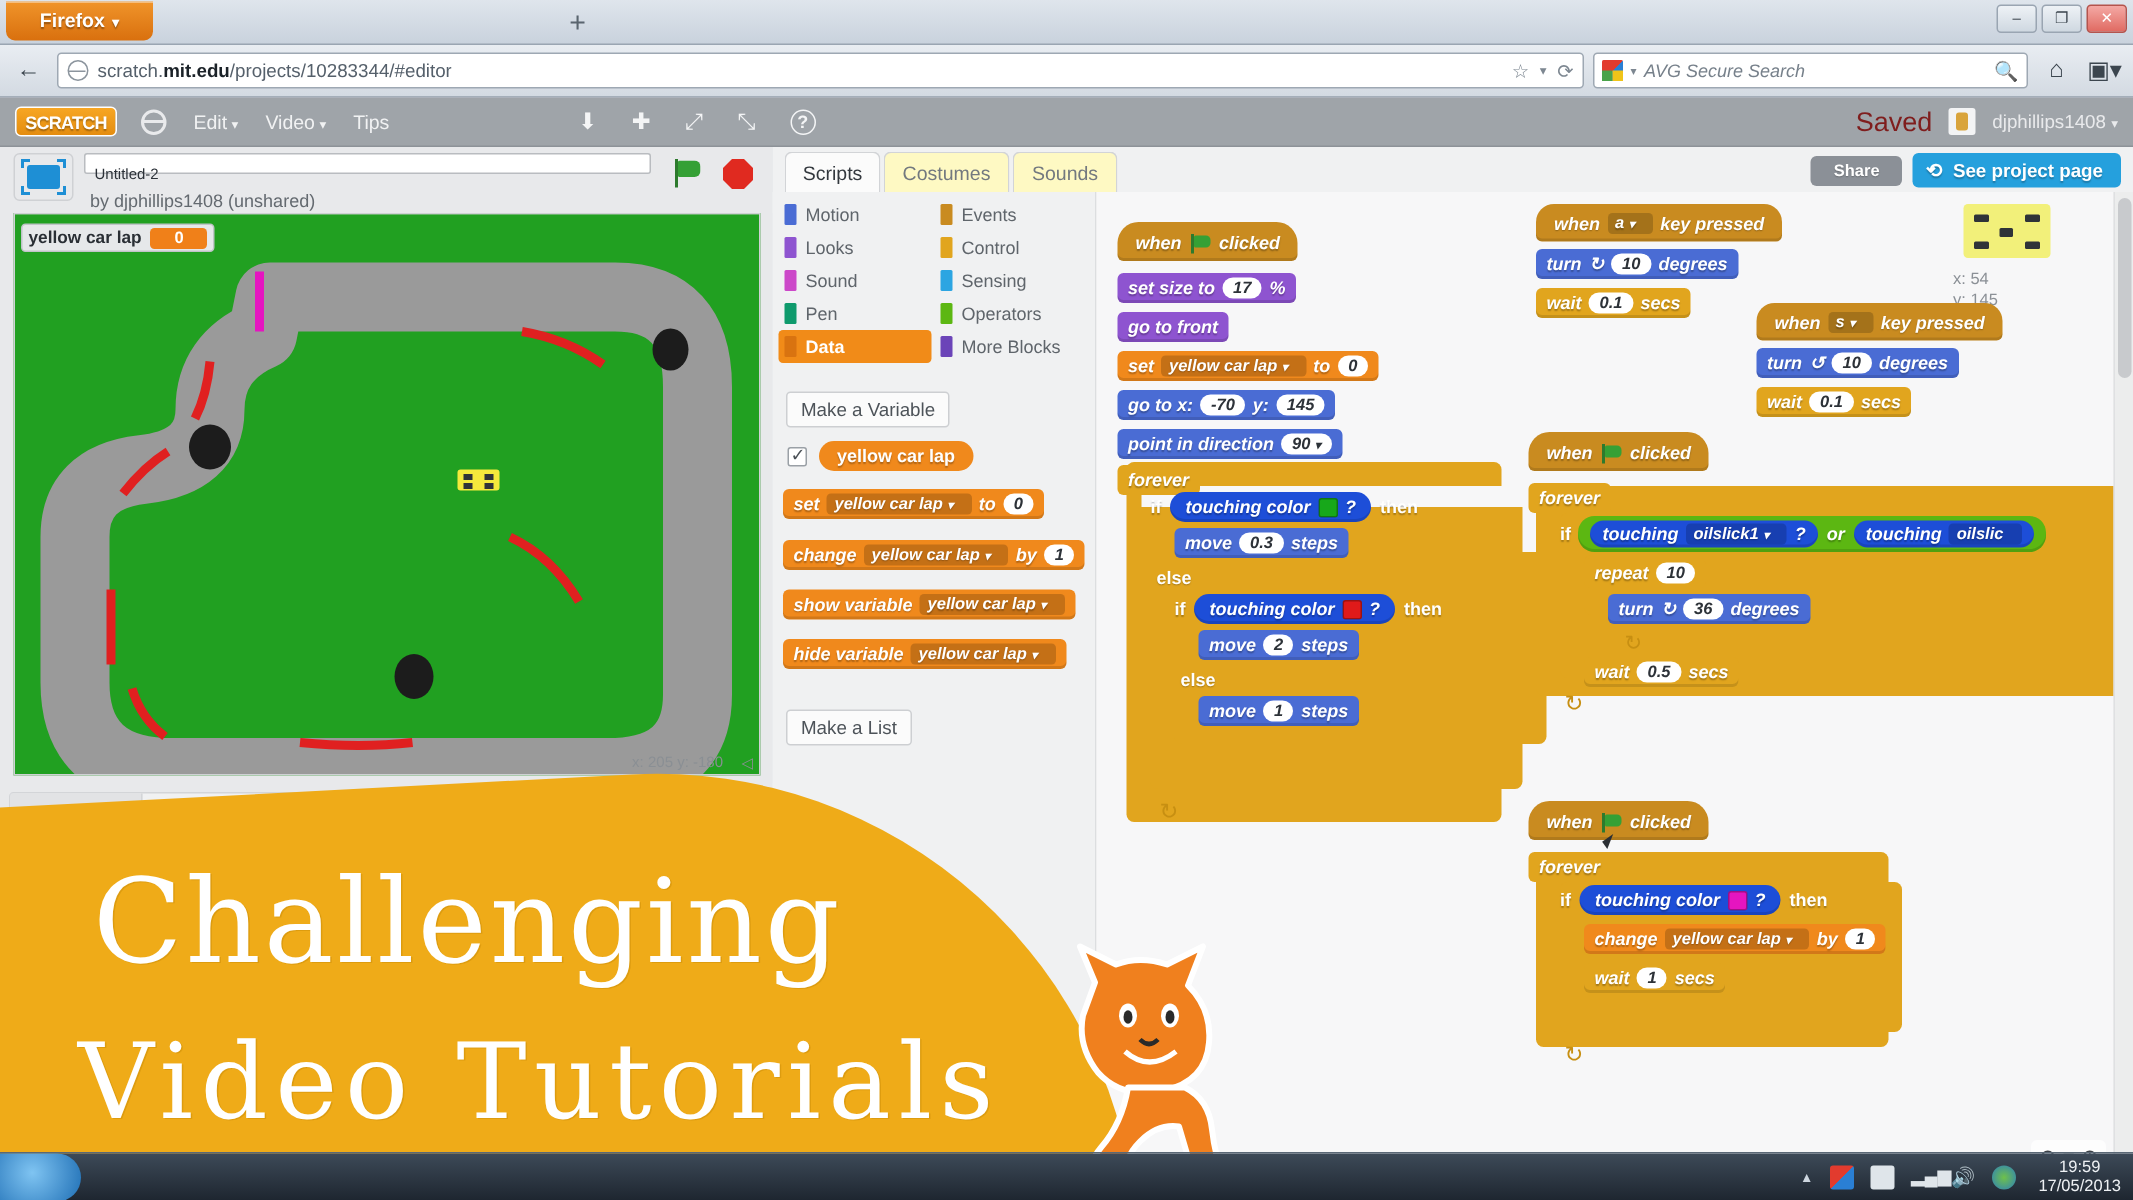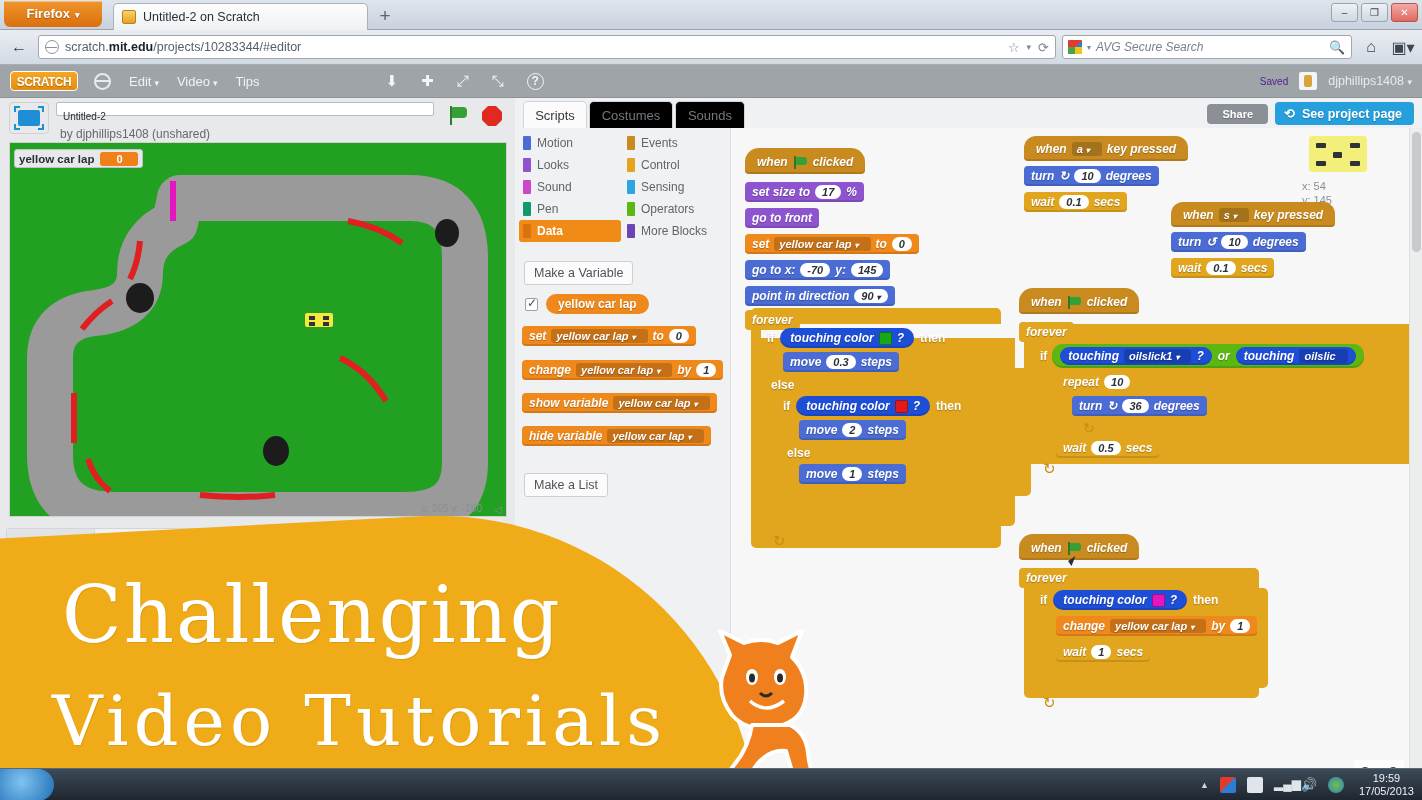--- a/index.html
+++ b/index.html
@@ -86,21 +86,21 @@
     color:#fff; font-size:12px; font-weight:bold; letter-spacing:-.5px;
     text-align:center; line-height:20px; text-shadow:0 1px 1px rgba(0,0,0,.3);
     border:1.5px solid #fff; flex:none;
   }
   .sc-globe{ width:17px;height:17px;border-radius:9px;border:2px solid #e9eaec; margin-left:16px; position:relative; flex:none;}
   .sc-globe:after{content:"";position:absolute;left:-1px;top:5.5px;width:15px;height:2px;background:#e9eaec;}
   .sc-menu-item{ color:#f1f2f3; font-size:13px; margin-left:18px; white-space:nowrap; }
   .sc-menu-item .ca{ font-size:9px; margin-left:3px;}
   .sc-tools{ margin-left:126px; display:flex; gap:23px; align-items:center; color:#f4f5f6; font-size:15px;}
   .sc-right{ margin-left:auto; display:flex; gap:11px; align-items:center;}
-  .saved{ color:#4c1d95; font-size:10px;}
+  .saved{ color:#7f1d1d; font-size:18px;}
   .userthumb{ width:18px;height:18px;background:#f3f4f5;border-radius:2px; position:relative;}
   .userthumb:after{content:"";position:absolute;left:5px;top:3px;width:8px;height:12px;background:#d9a43c;border-radius:2px;}
   .username{ color:#e9eaec; font-size:12.5px;}
 
   
   .leftcol{ position:absolute; left:0; top:98px; width:515px; height:702px; background:#e8e9eb; }
   .proj-header{ position:absolute; left:0; top:0; width:515px; height:44px; background:#e8e9eb; }
   .fullscreen-btn{
     position:absolute; left:9px; top:4px; width:40px;height:32px; background:#e8e9eb;
     border:1px solid #cfd1d4; border-radius:4px;
@@ -148,21 +148,21 @@
      border-right:1px solid #d3d5d8;}
   .sprite-tabbar .lbl{ position:absolute; left:100px; top:5px; font-size:12px; color:#5c6167; font-weight:bold;}
   .sprite-thumb1{ position:absolute; left:12px; top:42px; width:66px; height:56px; background:#37a537;
      border:1px solid #cfd1d4; border-radius:3px; overflow:hidden;}
 
   
   .rightcol{ position:absolute; left:515px; top:98px; width:907px; height:702px; background:#f0f1f2;}
   .tabs{ position:absolute; left:0; top:0; width:907px; height:30px;}
   .tab{
     position:absolute; top:3px; height:27px; border:1px solid #d2d4d7; border-bottom:none;
-    border-radius:5px 5px 0 0; background:#000000; color:#73797f; font-size:13px;
+    border-radius:5px 5px 0 0; background:#fef9c3; color:#73797f; font-size:13px;
     display:flex; align-items:center; justify-content:center; padding:0 14px;
   }
   .tab.active{ background:#fbfbfb; color:#33383e; }
   .palette{
     position:absolute; left:0; top:30px; width:216px; height:672px; background:#f0f1f2;
     border-right:1px solid #dcdee0;
   }
   .cats{ position:absolute; left:4px; top:4px; width:210px; display:grid; grid-template-columns:102px 108px; gap:0px 2px;}
   .cat{ display:flex; align-items:center; gap:6px; height:22px; padding:0 4px; border-radius:3px; }
   .cat .sw{ width:8px;height:14px;border-radius:1px; flex:none;}
@@ -247,24 +247,20 @@
 </style>
 </head>
 <body>
 
 <div class="screen">
 
   <div class="fx-titlebar">
     <div class="fx-btn">
       <span>Firefox</span><span class="caret">▾</span>
     </div>
-    <div class="fx-tab">
-      <span class="fav"></span>
-      <span class="ttl">Untitled-2 on Scratch</span>
-    </div>
     <div class="fx-newtab">+</div>
     <div class="fx-wbtns">
       <div class="wb">–</div>
       <div class="wb">❐</div>
       <div class="wb close">✕</div>
     </div>
   </div>
 
   <div class="fx-navbar">
     <div class="navicon">←</div>

